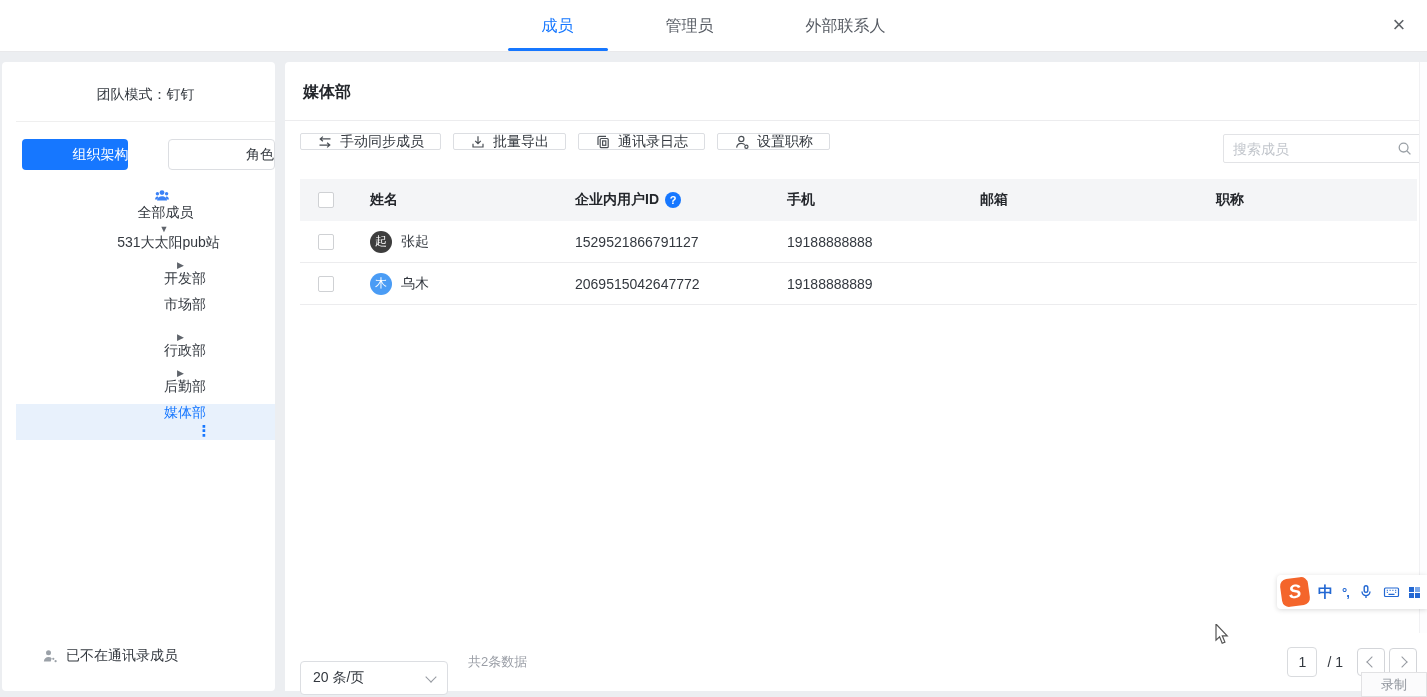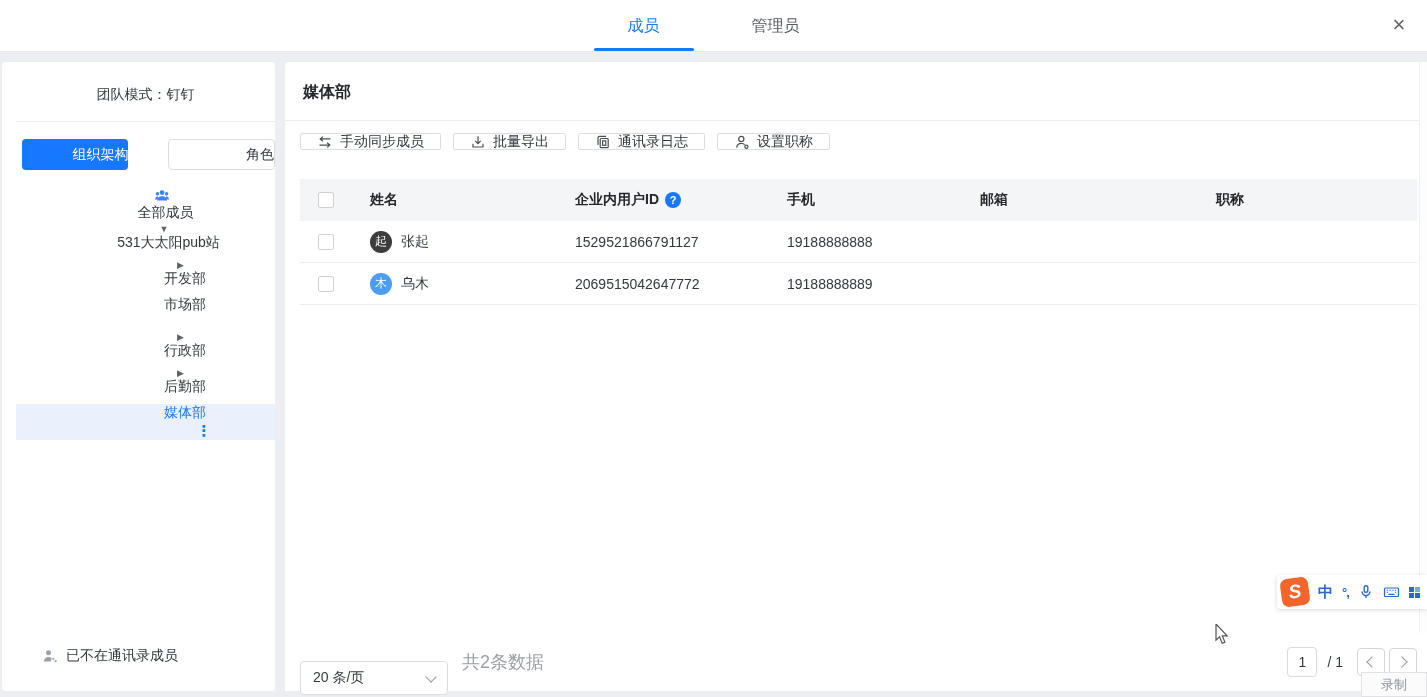--- a/index.html
+++ b/index.html
@@ -61,21 +61,21 @@
   .avatar { width:22px; height:22px; border-radius:50%; color:#fff; font-size:12px; display:flex; align-items:center; justify-content:center; margin-right:9px; flex:none; }
   .avatar-dark { background:#3d3d3d; }
   .avatar-blue { background:#4a9cf5; }
 
   .tfoot { position:absolute; left:0; right:0; bottom:0; height:58px; display:flex; align-items:center; padding:0 10px 0 15px; background:#fff; }
   .page-size { width:148px; height:34px; border:1px solid #dcdee2; border-radius:4px; display:flex; align-items:center; justify-content:space-between; padding:0 12px; font-size:14px; color:#33383f; cursor:pointer; background:#fff;margin-top:32px; }
   .chev { width:8px; height:8px; border-left:1.5px solid #969aa1; border-bottom:1.5px solid #969aa1; }
   .chev-down  { transform:rotate(-45deg); margin-top:-3px; }
   .chev-left  { transform:rotate(45deg); margin-left:2px; }
   .chev-right { transform:rotate(225deg); margin-right:2px; }
-  .total { margin-left:14px; font-size:18px; color:#9a9ea6; }
+  .total { margin-left:20px; font-size:13px; color:#9a9ea6; }
   .pager { margin-left:auto; display:flex; align-items:center; }
   .page-box { width:30px; height:30px; border:1px solid #d9dbde; border-radius:4px; display:flex; align-items:center; justify-content:center; font-size:14px; color:#33383f; background:#fff; }
   .page-total { margin:0 14px 0 10px; font-size:14px; color:#33383f; }
   .nav-btn { width:28px; height:28px; border:1px solid #d3d5d9; border-radius:4px; background:#fff; display:flex; align-items:center; justify-content:center; cursor:pointer; }
   .nav-btn + .nav-btn { margin-left:4px; }
   .scroll-track { position:absolute; top:0; right:0; width:8px; bottom:58px; border-left:1px solid #f1f1f3; background:#fdfdfe; }
 
   
   .ime-bar { position:absolute; right:0; top:575px; width:150px; height:34px; background:#fff; border-radius:4px 0 0 4px; box-shadow:0 1px 5px rgba(0,0,0,.15); display:flex; align-items:center; gap:9px; padding-left:4px; overflow:hidden; z-index:5; }
   .sogou-logo { width:28px; height:28px; background:#f4652b; border-radius:7px; transform:rotate(-8deg); color:#fff; font-weight:bold; font-size:19px; font-style:italic; display:flex; align-items:center; justify-content:center; flex:none; }
@@ -87,20 +87,21 @@
   .cursor { position:absolute; left:1215px; top:624px; z-index:9; }
   .record-tip { position:absolute; right:0; bottom:0; width:66px; height:25px; background:#fbfbfc; border:1px solid #e2e2e4; color:#8e939b; font-size:13px; display:flex; align-items:center; justify-content:center; z-index:6; }
 </style>
 </head>
 <body>
 
 <div class="topbar">
   <div class="tabs">
     <div class="tab active">成员</div>
     <div class="tab">管理员</div>
+    <div class="tab">外部联系人</div>
   </div>
   <div class="close-btn">×</div>
 </div>
 
 <div class="sidebar">
   <div class="team-mode">团队模式：钉钉</div>
   <div class="side-divider"></div>
 
   <div class="seg">
     <button class="seg-btn active">组织架构</button>
@@ -195,20 +196,29 @@
       <span style="display:flex;">
         <svg width="16" height="16" viewBox="0 0 16 16" fill="none" stroke="#4a4f55" stroke-width="1.2">
           <circle cx="7.3" cy="4.9" r="2.6"></circle>
           <path d="M2.6 13.7c.4-3 2.3-4.4 4.7-4.4 1.4 0 2.6.5 3.5 1.4"></path>
           <circle cx="12.4" cy="12.8" r="1.6"></circle>
         </svg>
       </span>
       <span>设置职称</span>
     </button>
 
+    <div class="search-box">
+      <input type="text" placeholder="搜索成员" style="">
+      <span style="display:flex;">
+        <svg width="15" height="15" viewBox="0 0 15 15" fill="none" stroke="#9aa0a6" stroke-width="1.3">
+          <circle cx="6.6" cy="6.6" r="4.4"></circle>
+            <path d="M10 10l3.4 3.4"></path>
+        </svg>
+      </span>
+    </div>
   </div>
 
   <div class="thead">
     <div class="col-check">
       <span class="checkbox"></span>
     </div>
     <div class="col-name">姓名</div>
     <div class="col-id">
       <span>企业内用户ID</span>
       <span class="qbadge">?</span>

